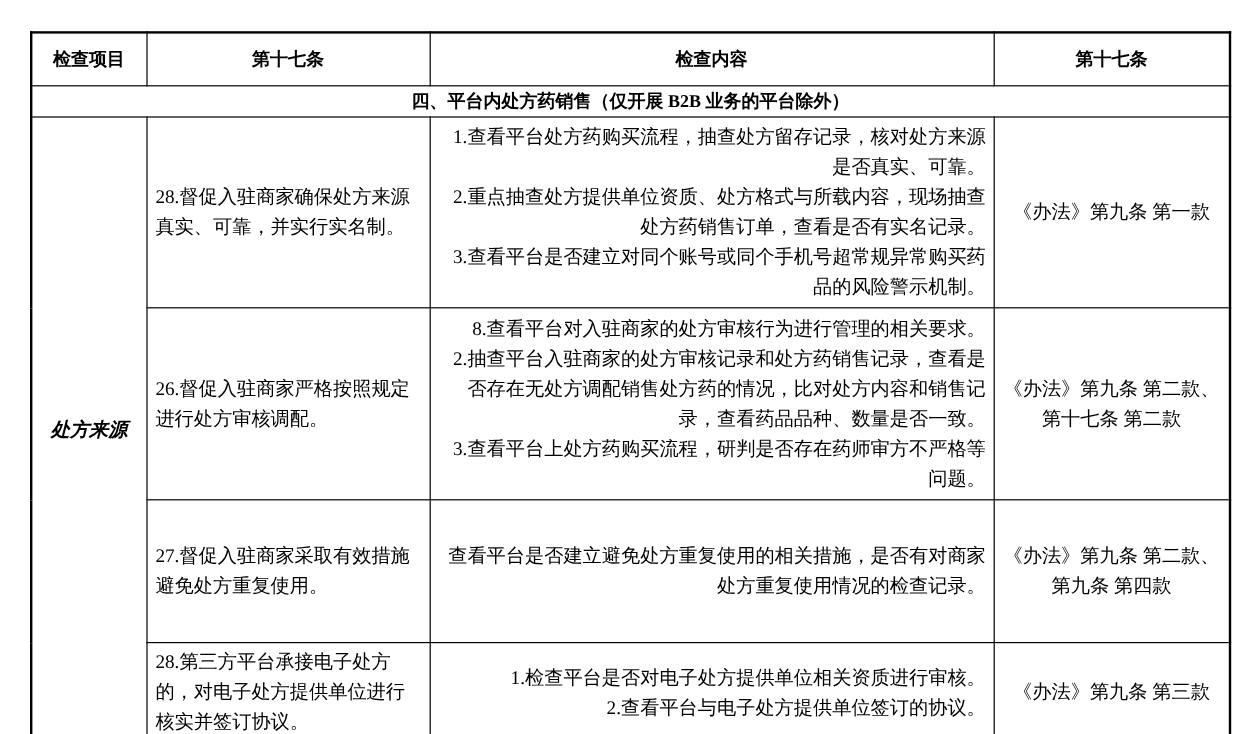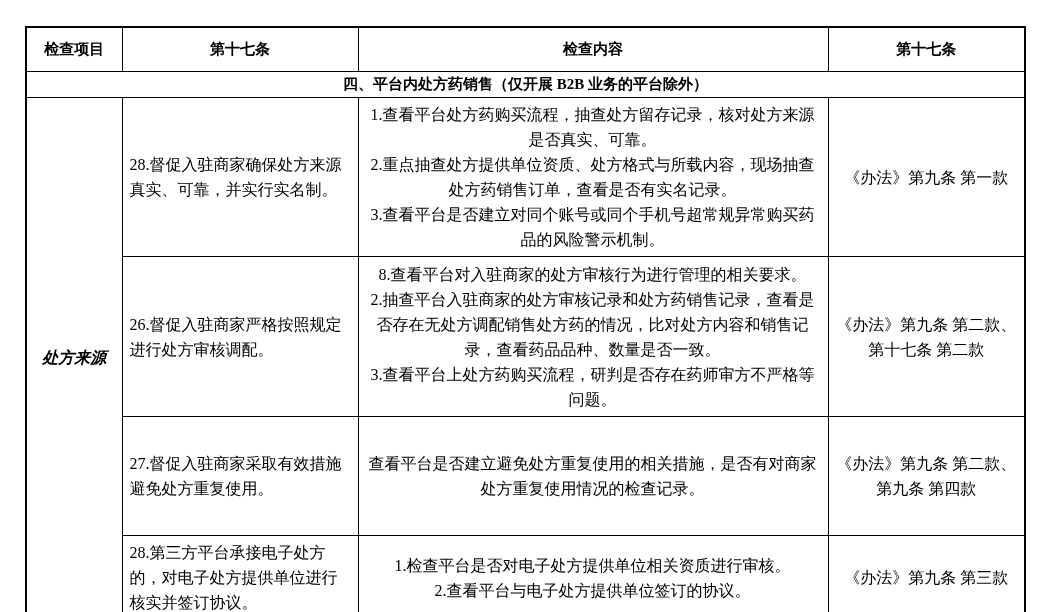--- a/index.html
+++ b/index.html
@@ -48,21 +48,21 @@
   }
   td.keypoint {
     font-size: 16px;
     line-height: 25px;
     text-align: left;
     padding: 4px 6px 4px 7px;
   }
   td.content {
     font-size: 16px;
     line-height: 25px;
-    text-align: center;
+    text-align: right;
     padding: 4px 6px 4px 5px;
   }
   td.basis {
     font-size: 16px;
     line-height: 25px;
     text-align: center;
     padding: 0 6px;
   }
   .line { min-height: 0; }
 </style>

